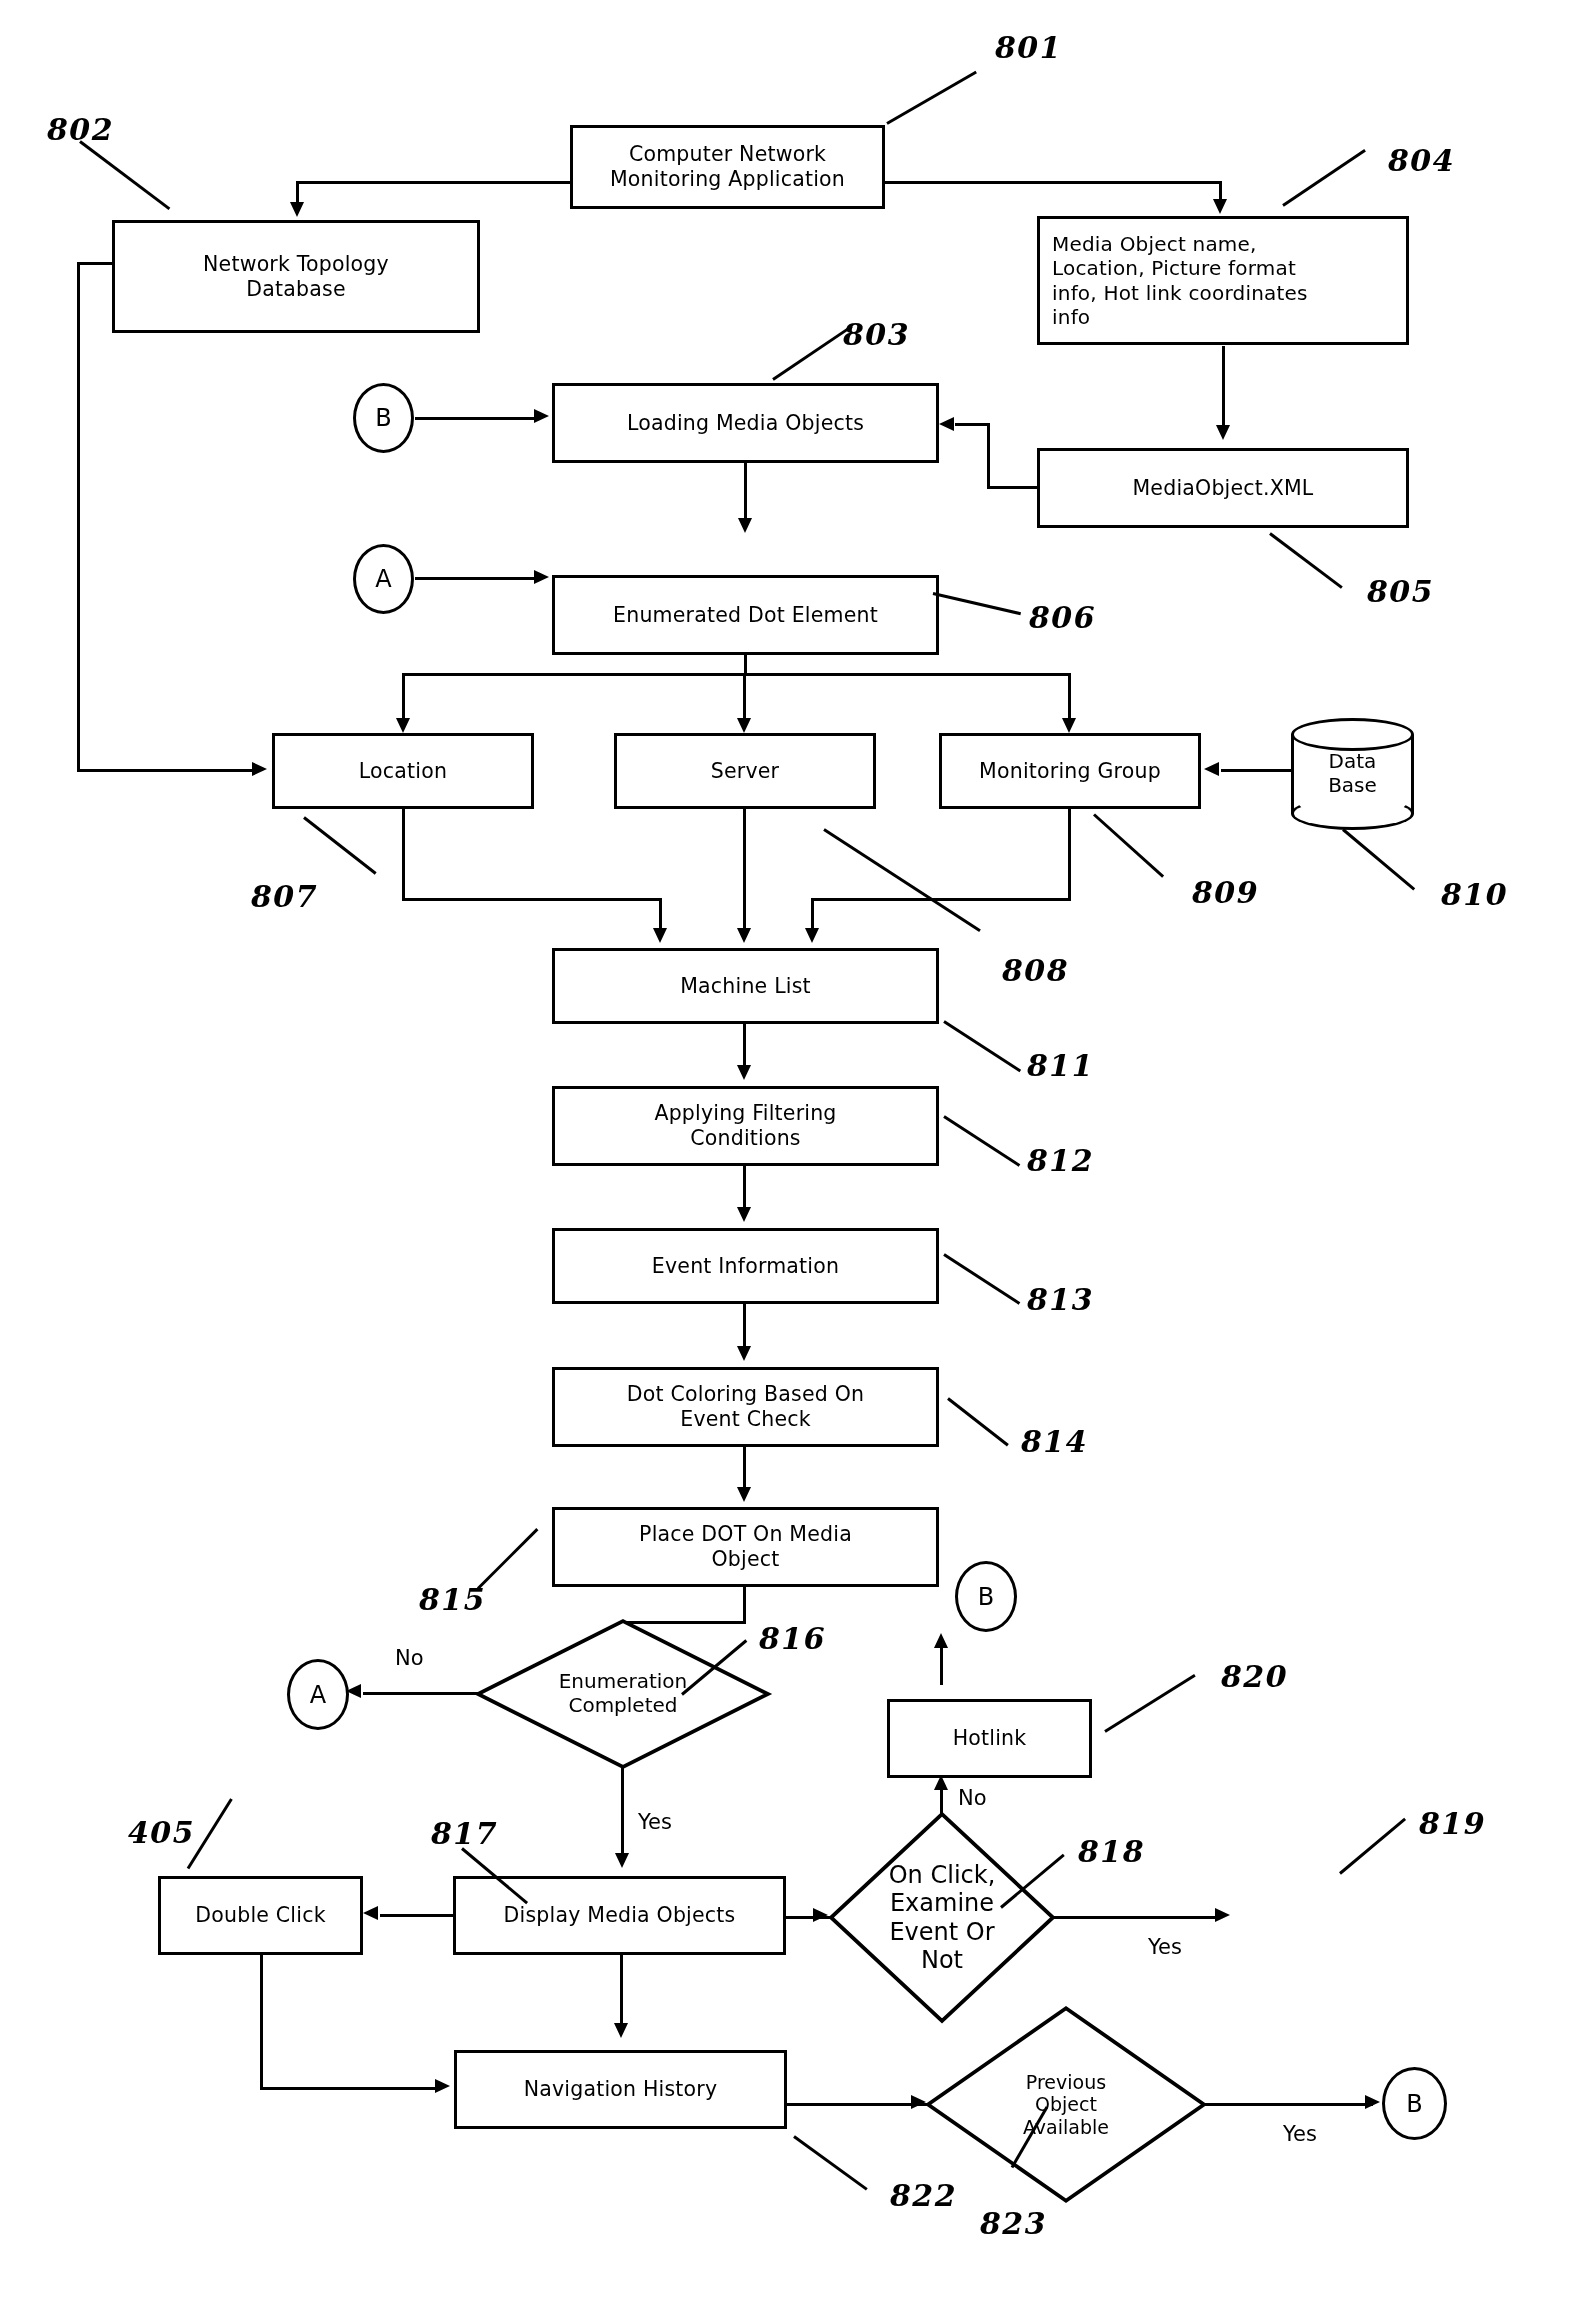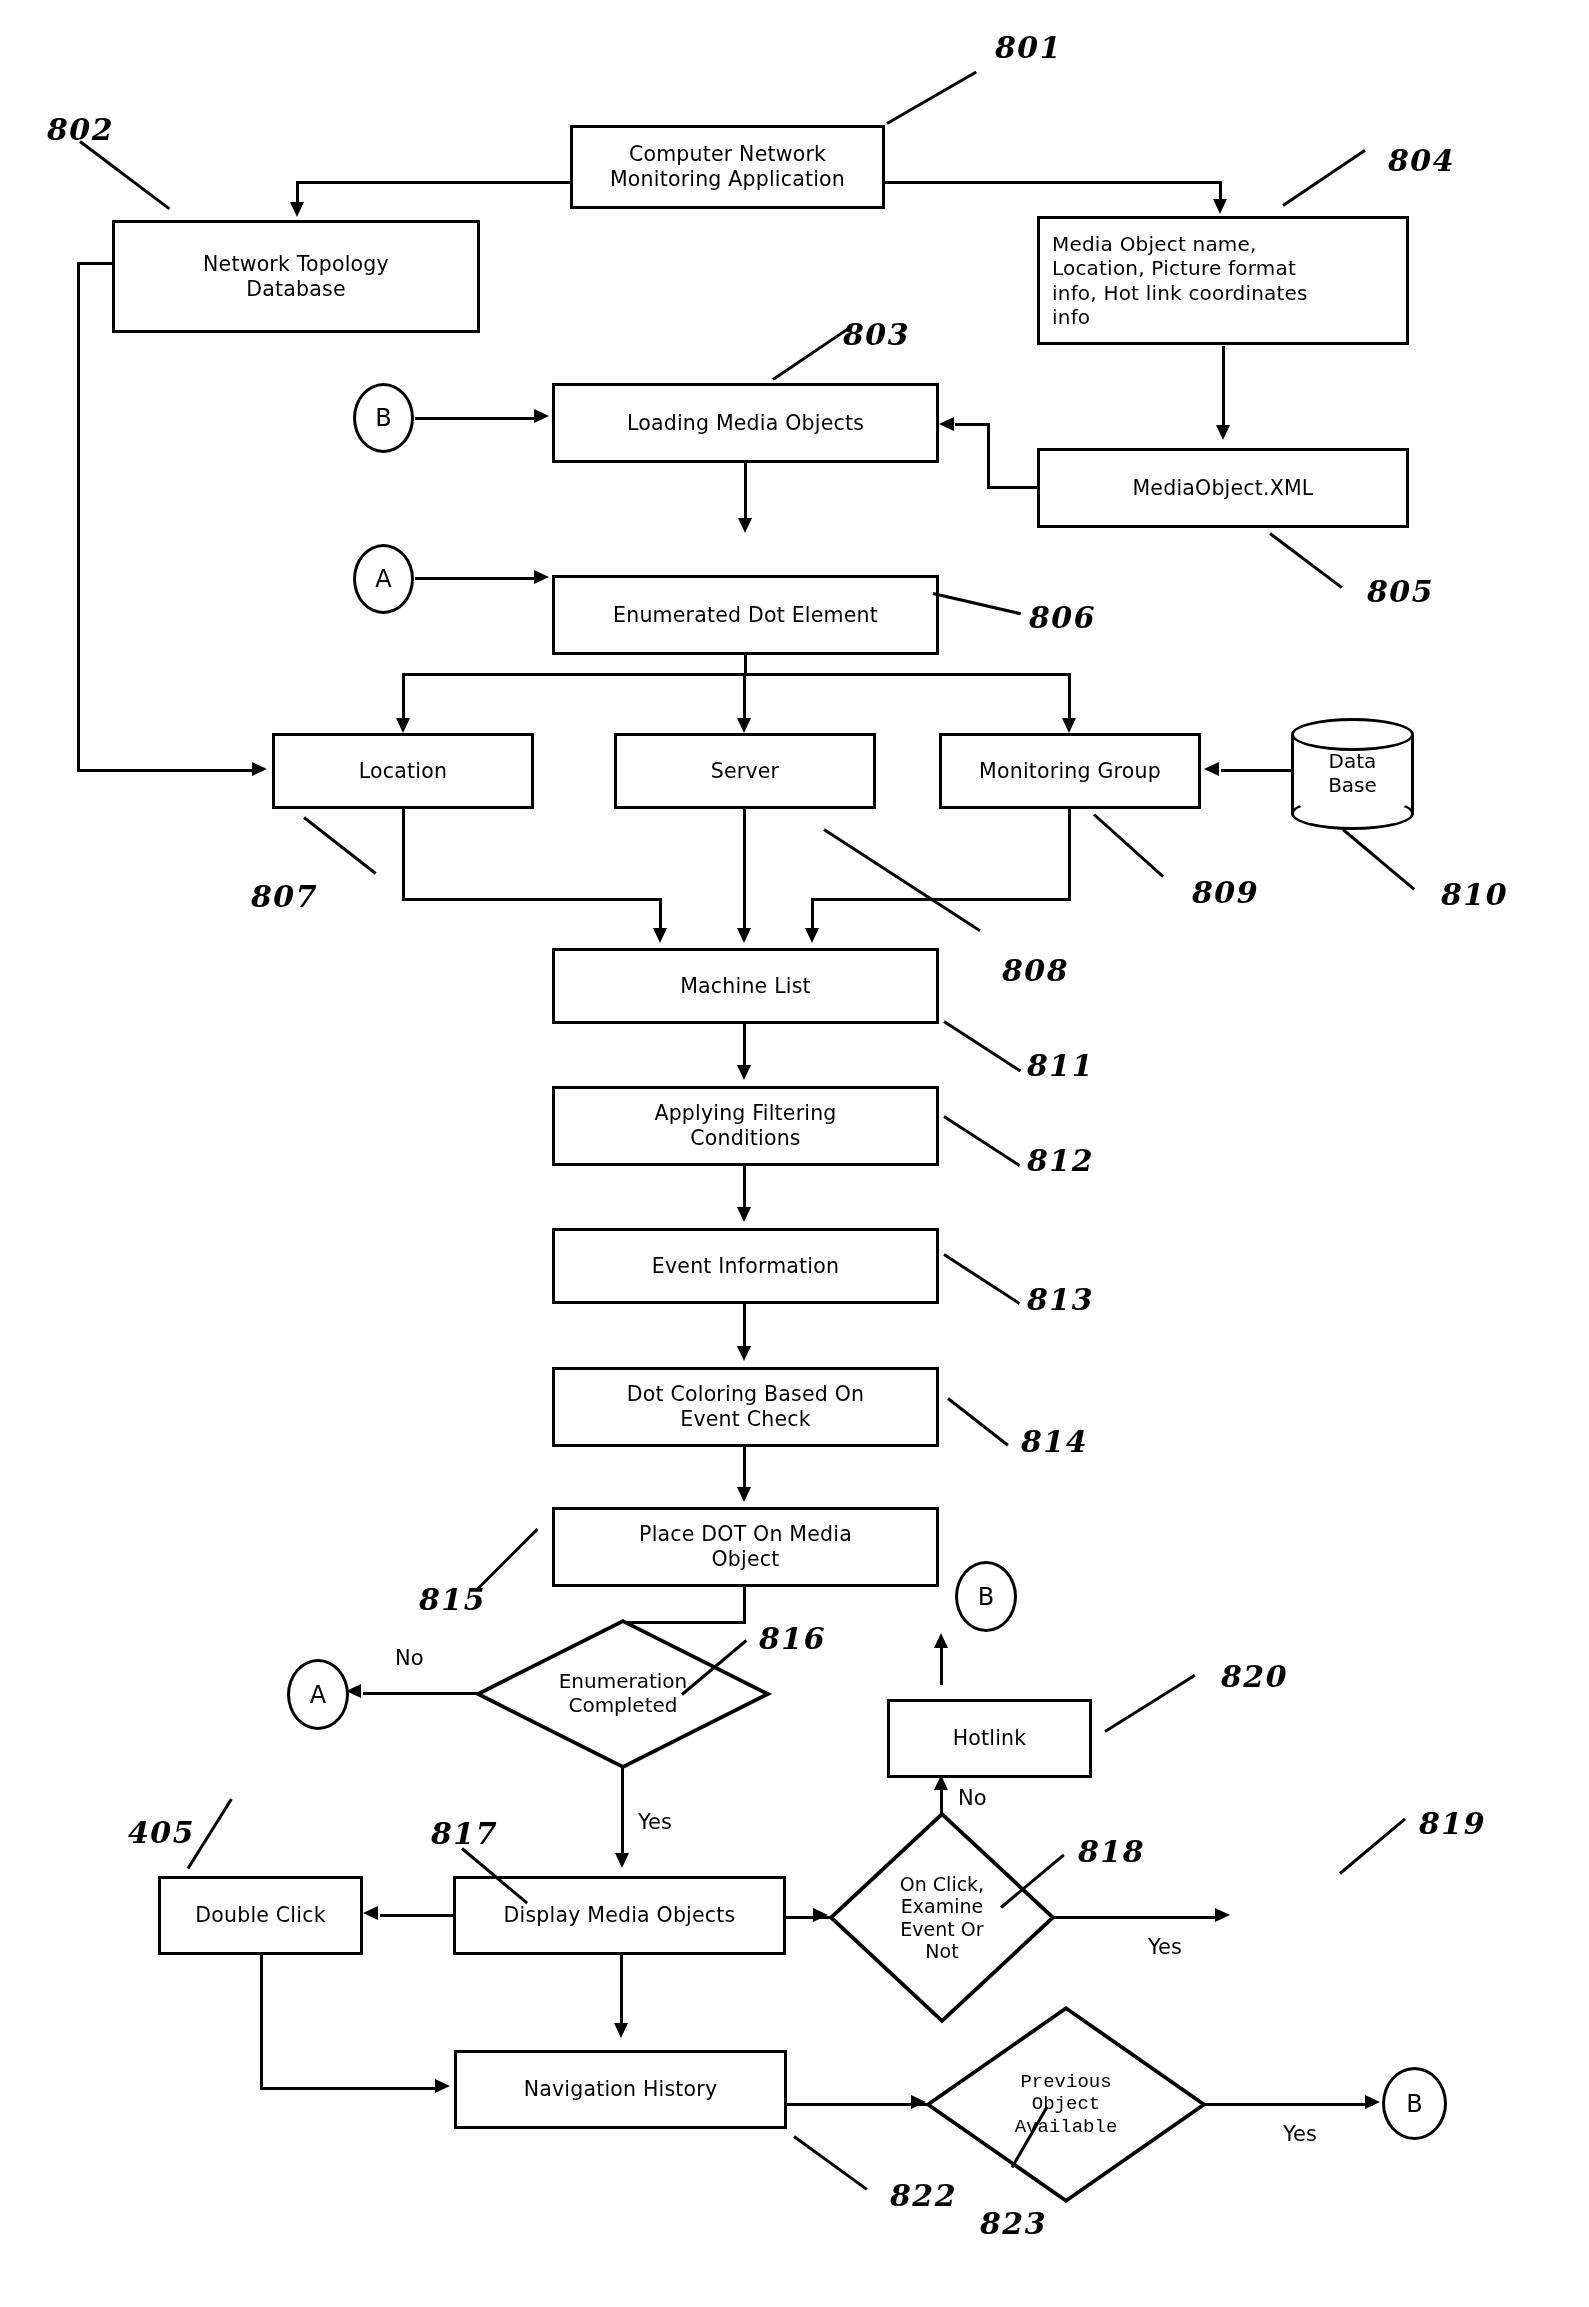--- a/index.html
+++ b/index.html
@@ -346,21 +346,21 @@
   <div class="lead" style="left:188px;top:1867px;width:82px;transform:rotate(-58deg);"></div>
   <div class="ref" style="left:128px;top:1815px;">405</div>
 
   <div class="ln lnh" style="left:380px;top:1914px;width:76px;"></div>
   <div class="arw lf" style="left:363px;top:1906px;"></div>
 
   <div class="dia" style="left:828px;top:1811px;width:228px;height:213px;">
     <svg width="228" height="213" viewBox="0 0 300 280" aria-hidden="true">
       <polygon points="150,4 296,140 150,276 4,140" fill="#ffffff" stroke="#000000" stroke-width="5"></polygon>
     </svg>
-    <div class="dlabel" style="font-size:19px;">
+    <div class="dlabel" style="font-size:24px;">
       <span>
         <span>On Click,</span><br>
         <span>Examine</span><br>
         <span>Event Or</span><br>
         <span>Not</span>
       </span>
     </div>
   </div>
   <div class="lead" style="left:1001px;top:1906px;width:82px;transform:rotate(-40deg);"></div>
   <div class="ref" style="left:1078px;top:1834px;">818</div>
@@ -397,21 +397,21 @@
   <div class="lead" style="left:794px;top:2135px;width:90px;transform:rotate(36deg);"></div>
   <div class="ref" style="left:890px;top:2178px;">822</div>
 
   <div class="ln lnv" style="left:620px;top:1955px;height:73px;"></div>
   <div class="arw dn" style="left:614px;top:2023px;"></div>
 
   <div class="ln lnv" style="left:260px;top:1955px;height:135px;"></div>
   <div class="ln lnh" style="left:260px;top:2087px;width:179px;"></div>
   <div class="arw rt" style="left:435px;top:2079px;"></div>
 
-  <div class="dia" style="left:925px;top:2005px;width:282px;height:199px;font-family:Liberation Mono, monospace;">
+  <div class="dia" style="left:925px;top:2005px;width:282px;height:199px;">
     <svg width="282" height="199" viewBox="0 0 372 262" aria-hidden="true">
       <polygon points="186,4 368,131 186,258 4,131" fill="#ffffff" stroke="#000000" stroke-width="5"></polygon>
     </svg>
     <div class="dlabel" style="font-size:19px;">
       <span>
         <span>Previous</span><br>
         <span>Object</span><br>
         <span>Available</span>
       </span>
     </div>

